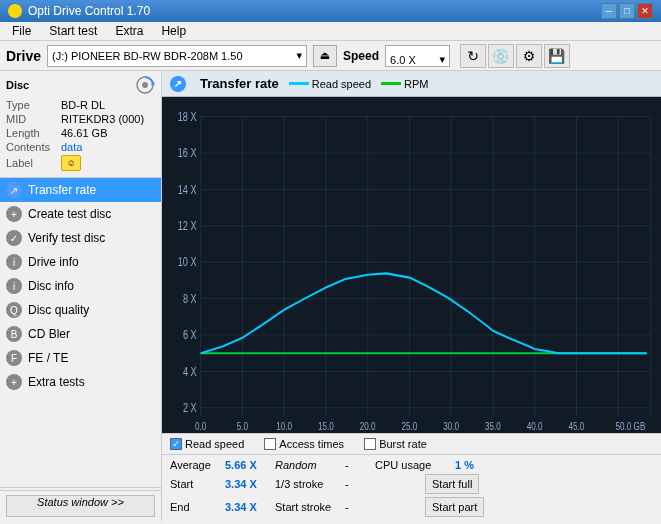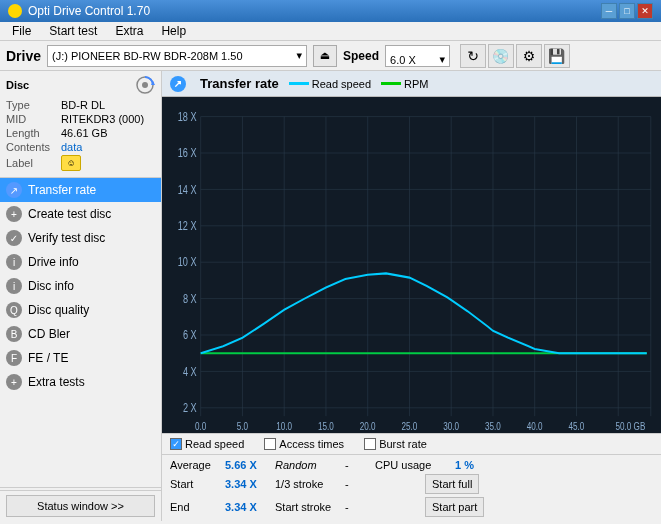--- a/index.html
+++ b/index.html
@@ -249,22 +249,23 @@
       padding: 4px 6px;
     }
     .status-btn {
       width: 100%;
       height: 22px;
       background: #e8e8e8;
       border: 1px solid #bbb;
       cursor: pointer;
       font-size: 11px;
       display: flex;
-      align-items: center;
-      justify-content: center;
+      align-items: flex-start;
+      justify-content: center;
+      font-style: italic;
     }
 
     
     .content-area {
       flex: 1;
       display: flex;
       flex-direction: column;
       background: #fff;
     }
 

